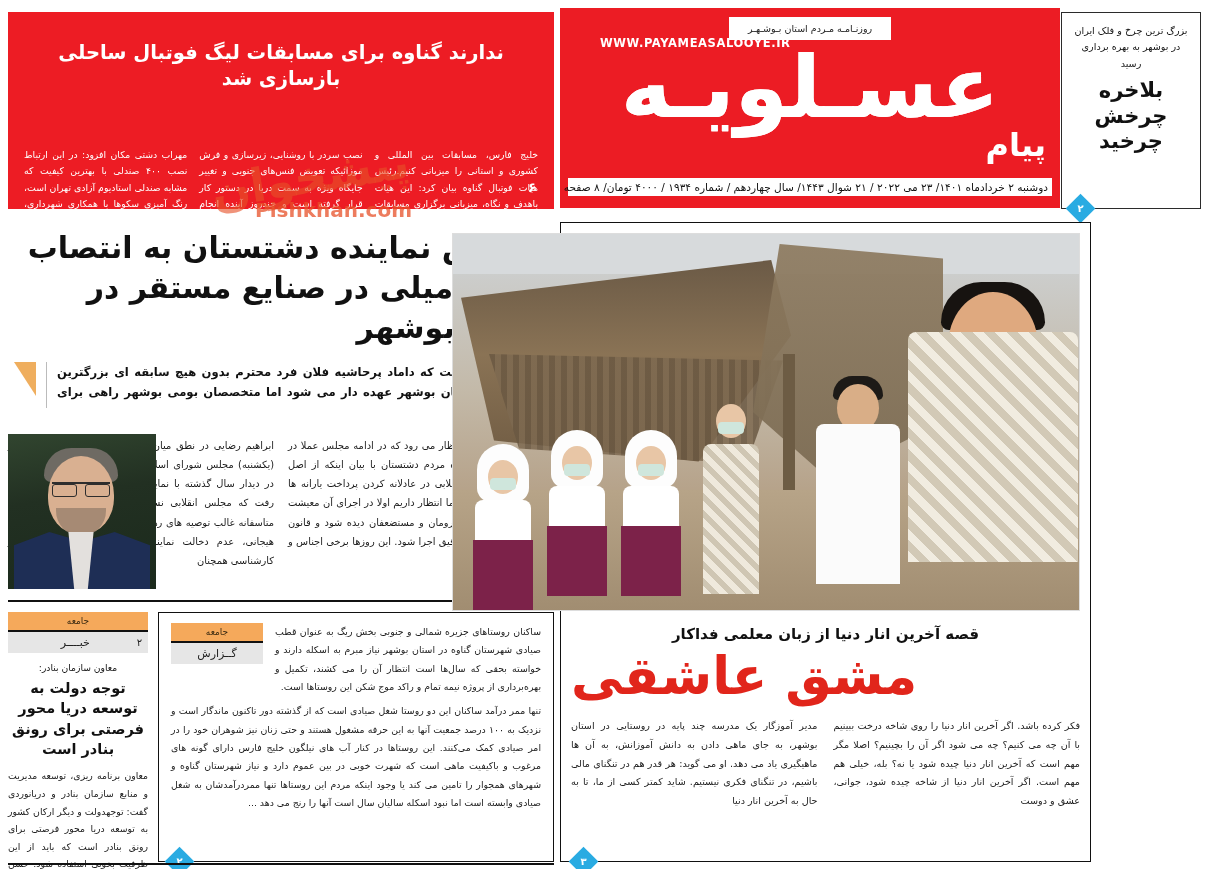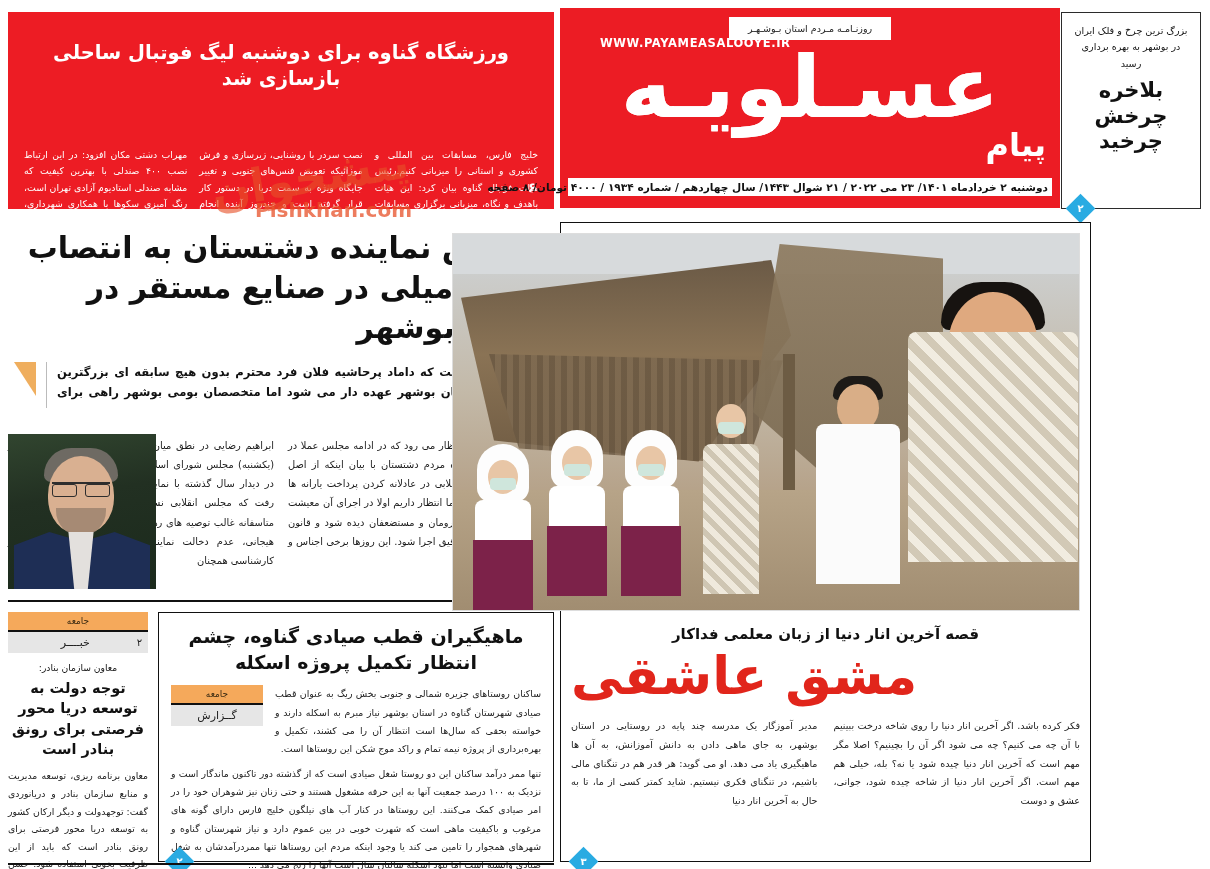--- a/index.html
+++ b/index.html
@@ -50,21 +50,21 @@
     font-size:86px;font-weight:bold;line-height:1;color:#fff;
     text-shadow:0 0 0 #fff;
     font-family:"DejaVu Sans","Liberation Sans",sans-serif;
   }
   .mh-logo-sub{
     position:absolute;right:14px;top:118px;font-size:32px;font-weight:bold;color:#fff;
   }
   .mh-dateline{
     position:absolute;left:8px;right:8px;bottom:12px;
     background:#fff;color:#111;font-size:10.6px;text-align:center;
-    padding:3px 4px;white-space:nowrap;font-weight:bold;
+    padding:3px 4px;white-space:nowrap;
   }
 
   
   .promo-box{
     position:absolute;left:1061px;top:12px;width:140px;height:197px;
     border:1px solid #2b2b2b;background:#fff;box-sizing:border-box;padding:10px 8px;
     text-align:center;
   }
   .promo-kicker{font-size:9.6px;line-height:1.7;color:#111;margin-bottom:6px;}
   .promo-headline{font-size:21px;font-weight:bold;line-height:1.22;color:#111;}
@@ -252,21 +252,21 @@
   .bottom-rule{position:absolute;left:8px;bottom:4px;width:546px;border-top:2px solid #111;}
 </style>
 </head>
 <body>
 
 <div class="page">
 
   <div class="top-strip">
 
     <div class="red-banner">
-      <div class="rb-headline">ورزشگاه گناوه برای دوشنبه لیگ فوتبال ساحلی بازسازی شد</div>
+      <div class="rb-headline">ندارند گناوه برای مسابقات لیگ فوتبال ساحلی بازسازی شد</div>
       <div class="rb-cols">
         <div>خلیج فارس، مسابقات بین المللی و کشوری و استانی را میزبانی کنیم.رئیس هیات فوتبال گناوه بیان کرد: این هیات باهدف و نگاه، میزبانی برگزاری مسابقات کشوری و بین المللی و شناسایی استعداد و قابلیت های موجود در ....</div>
         <div>نصب سردر با روشنایی، زیرسازی و فرش موزائیکه تعویض فنس‌های جنوبی و تغییر جایگاه ویژه به سمت دریا در دستور کار قرار گرفته است و چندروز آینده انجام می‌شود. دشتی مکان گفت: درصددیم با نوسازی و بازسازی ورزشگاه شهدای</div>
         <div>مهراب دشتی مکان افزود: در این ارتباط نصب ۴۰۰ صندلی با بهترین کیفیت که مشابه صندلی استادیوم آزادی تهران است، رنگ آمیزی سکوها با همکاری شهرداری، تجهیز و تنظیم نور ورزشگاه بازسازی شده است.وی اظهارداشت:</div>
       </div>
       <div class="rb-pageno">۶</div>
     </div>
 
     <div class="masthead">
       <div class="mh-tagline">روزنـامـه مـردم استان بـوشـهـر</div>
@@ -325,21 +325,20 @@
     <div class="tag-gray">
       <span class="num">۲</span>
       <span class="word">خبــــر</span>
     </div>
     <div class="side-kicker">معاون سازمان بنادر:</div>
     <div class="side-headline">توجه دولت به توسعه دریا محور فرصتی برای رونق بنادر است</div>
     <div class="side-body">معاون برنامه ریزی، توسعه مدیریت و منابع سازمان بنادر و دریانوردی گفت: توجهدولت و دیگر ارکان کشور به توسعه دریا محور فرصتی برای رونق بنادر است که باید از این ظرفیت بخوبی استفاده شود. حسن نیک محمدلو در آئین تکریم و معارفه مدیرکل بنادر و دریانوردی استان ...</div>
   </div>
 
   <div class="bm">
-    <div class="bm-headline">ماهیگیران قطب صیادی گناوه، چشم انتظار تکمیل پروژه اسکله</div>
     <div class="bm-top">
       <div class="txt">ساکنان روستاهای جزیره شمالی و جنوبی بخش ریگ به عنوان قطب صیادی شهرستان گناوه در استان بوشهر نیاز مبرم به اسکله دارند و خواسته بحقی که سال‌ها است انتظار آن را می کشند، تکمیل و بهره‌برداری از پروژه نیمه تمام و راکد موج شکن این روستاها است.</div>
       <div class="bm-tags">
         <div class="tag-orange">جامعه</div>
         <div class="tag-gray">
           <span class="word">گــزارش</span>
         </div>
       </div>
     </div>
     <div class="bm-rest">تنها ممر درآمد ساکنان این دو روستا شغل صیادی است که از گذشته دور تاکنون ماندگار است و نزدیک به ۱۰۰ درصد جمعیت آنها به این حرفه مشغول هستند و حتی زنان نیز شوهران خود را در امر صیادی کمک می‌کنند. این روستاها در کنار آب های نیلگون خلیج فارس دارای گونه های مرغوب و باکیفیت ماهی است که شهرت خوبی در بین عموم دارد و نیاز شهرستان گناوه و شهرهای همجوار را تامین می کند یا وجود اینکه مردم این روستاها تنها ممردرآمدشان به شغل صیادی وابسته است اما نبود اسکله سالیان سال است آنها را  رنج می دهد ...</div>

